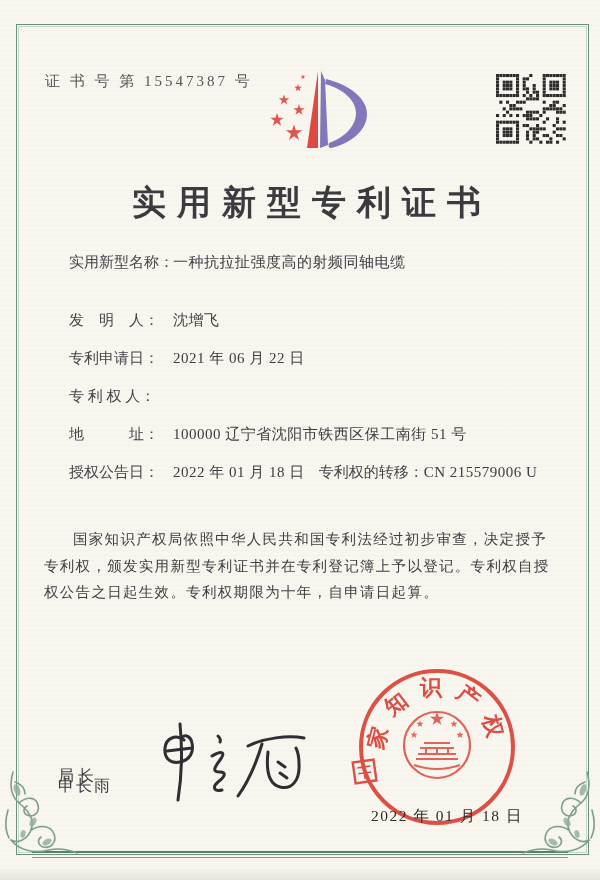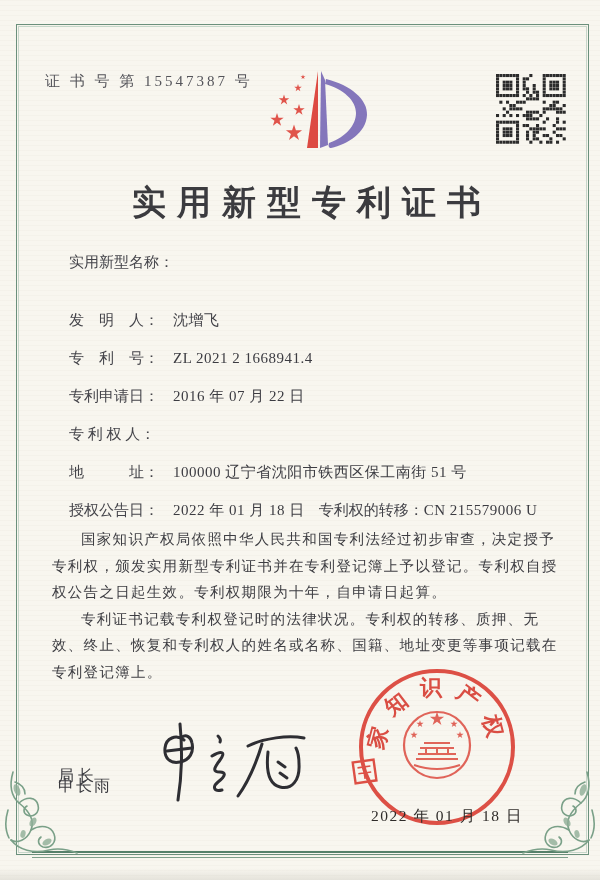--- a/index.html
+++ b/index.html
@@ -25,21 +25,21 @@
   .title{position:absolute;left:0;right:0;top:180px;text-align:center;
     font-size:34px;font-weight:600;letter-spacing:11px;color:#3b3b3f;white-space:nowrap;padding-left:24px;}
   
   .fields{position:absolute;left:45px;top:252px;width:515px;margin-left:24px;}
   .row{display:flex;line-height:20px;font-size:15px;margin-bottom:18px;white-space:nowrap;}
   .row.first{margin-bottom:38px;}
   .row .lbl{width:104px;flex:0 0 auto;color:#44444a;}
   .row .val{letter-spacing:.5px;color:#3c3c42;}
   .row .lbl2{margin-left:14px;color:#44444a;}
   
-  .body-text{position:absolute;left:44px;right:42px;top:526px;margin-left:8px;}
+  .body-text{position:absolute;left:44px;right:42px;top:526px;}
   .body-text p{margin:0;text-indent:2em;font-size:14.5px;line-height:26.5px;letter-spacing:1.3px;color:#3d3d42;}
   
   .director-title{position:absolute;left:58px;top:766px;font-size:16px;letter-spacing:4px;color:#3a3a3f;font-family:Liberation Serif, serif;}
   .director-name{position:absolute;left:58px;top:776px;font-size:16px;letter-spacing:2px;color:#3a3a3f;}
   .signature{position:absolute;left:152px;top:710px;width:180px;height:100px;}
   
   .seal{position:absolute;left:342px;top:655px;width:190px;height:190px;opacity:.92;mix-blend-mode:multiply;}
   .seal-date{position:absolute;left:371px;top:806px;font-size:15.5px;letter-spacing:1.5px;color:#2f2c2a;font-weight:500;white-space:nowrap;}
   
   .page-footer{position:absolute;left:0;right:0;top:835px;text-align:center;font-size:13px;letter-spacing:2px;color:#4a4a50;}
@@ -306,51 +306,47 @@
       <rect x="50.00" y="66.67" width="3.07" height="3.07" fill="#2b2b2b"></rect>
       <rect x="53.33" y="66.67" width="3.07" height="3.07" fill="#2b2b2b"></rect>
       <rect x="60.00" y="66.67" width="3.07" height="3.07" fill="#2b2b2b"></rect>
     </svg>
 
   <div class="title">实用新型专利证书</div>
 
   <div class="fields">
     <div class="row first">
       <span class="lbl">实用新型名称：</span>
+      <span class="val">一种抗拉扯强度高的射频同轴电缆</span>
     </div>
     <div class="row">
       <span class="lbl">发　明　人：</span>
       <span class="val">沈增飞</span>
     </div>
     <div class="row">
-      <span class="lbl">专　利　号：</span>
-      <span class="val">ZL 2021 2 1668941.4</span>
-    </div>
-    <div class="row">
       <span class="lbl">专利申请日：</span>
-      <span class="val">2016 年 07 月 22 日</span>
+      <span class="val">2021 年 06 月 22 日</span>
     </div>
     <div class="row">
       <span class="lbl">专 利 权 人：</span>
     </div>
     <div class="row">
       <span class="lbl">地　　　址：</span>
       <span class="val">100000 辽宁省沈阳市铁西区保工南街 51 号</span>
     </div>
     <div class="row">
       <span class="lbl">授权公告日：</span>
       <span class="val">2022 年 01 月 18 日</span>
       <span class="lbl2">专利权的转移：</span>
       <span class="val">CN 215579006 U</span>
     </div>
   </div>
 
   <div class="body-text">
     <p>国家知识产权局依照中华人民共和国专利法经过初步审查，决定授予专利权，颁发实用新型专利证书并在专利登记簿上予以登记。专利权自授权公告之日起生效。专利权期限为十年，自申请日起算。</p>
-    <p>专利证书记载专利权登记时的法律状况。专利权的转移、质押、无效、终止、恢复和专利权人的姓名或名称、国籍、地址变更等事项记载在专利登记簿上。</p>
   </div>
 
   <div class="director-title">局长</div>
   <div class="director-name">申长雨</div>
 
   <svg class="signature" viewBox="0 0 180 100">
     <g stroke="#2e2e33" stroke-width="3" fill="none" stroke-linecap="round" stroke-linejoin="round">
       <path d="M32,30 C24,24 14,28 13,38 C12,48 18,54 28,52 C38,50 42,42 40,33 C39,27 34,24 30,27"></path>
       <path d="M15,41 L40,38"></path>
       <path d="M28,14 C30,34 31,58 26,90"></path>

